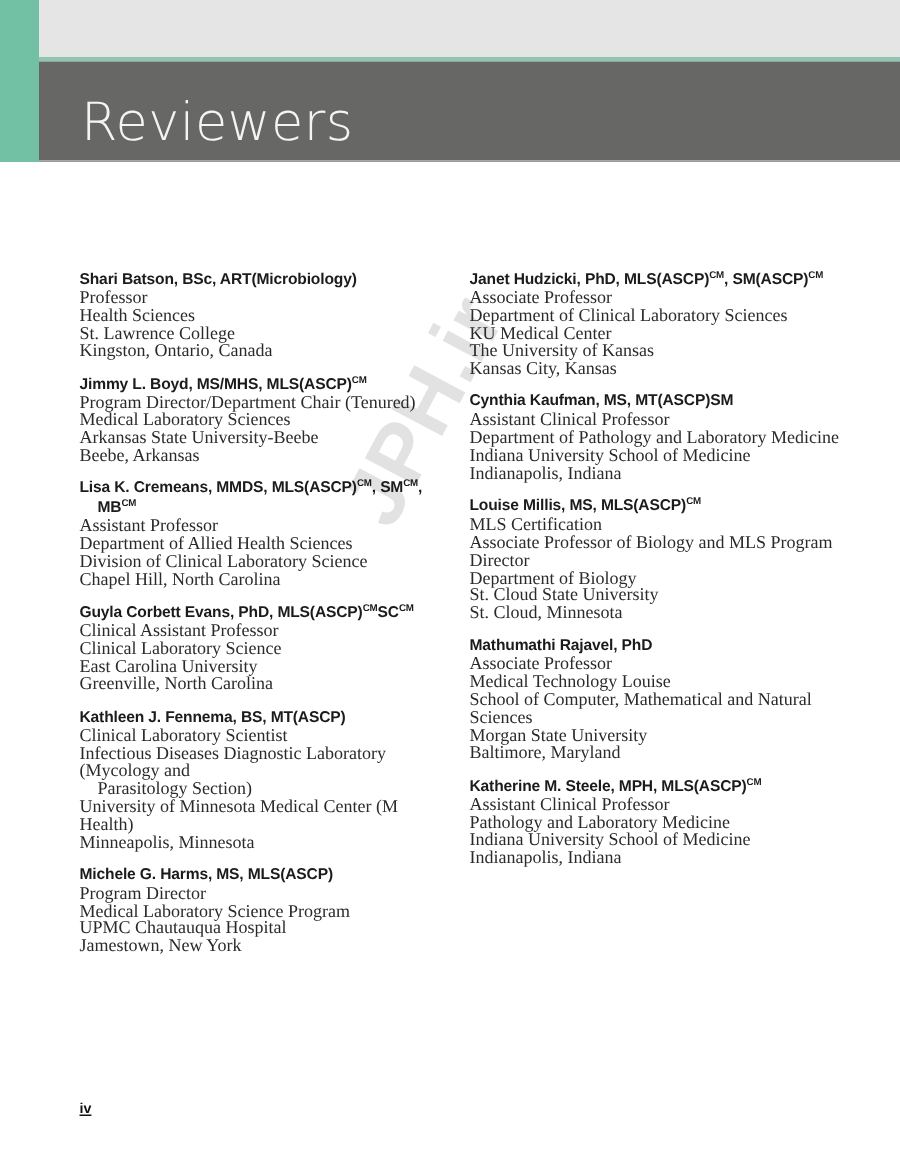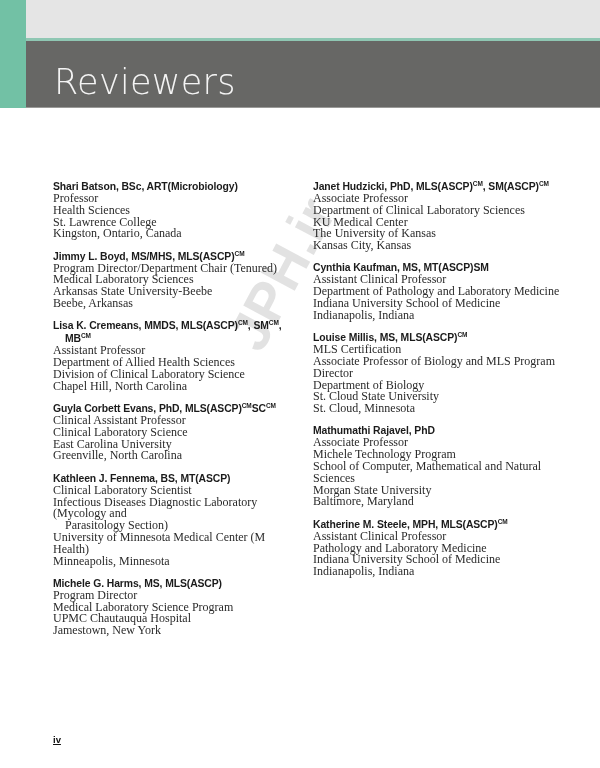--- a/index.html
+++ b/index.html
@@ -108,21 +108,21 @@
     <div class="line">MLS Certification</div>
     <div class="line">Associate Professor of Biology and MLS Program Director</div>
     <div class="line">Department of Biology</div>
     <div class="line">St. Cloud State University</div>
     <div class="line">St. Cloud, Minnesota</div>
   </div>
 
   <div class="entry">
     <div class="name">Mathumathi Rajavel, PhD</div>
     <div class="line">Associate Professor</div>
-    <div class="line">Michele Technology Program</div>
+    <div class="line">Medical Technology Louise</div>
     <div class="line">School of Computer, Mathematical and Natural Sciences</div>
     <div class="line">Morgan State University</div>
     <div class="line">Baltimore, Maryland</div>
   </div>
 
   <div class="entry">
     <div class="name"><span>Katherine M. Steele, MPH, MLS(ASCP)</span><sup>CM</sup></div>
     <div class="line">Assistant Clinical Professor</div>
     <div class="line">Pathology and Laboratory Medicine</div>
     <div class="line">Indiana University School of Medicine</div>

